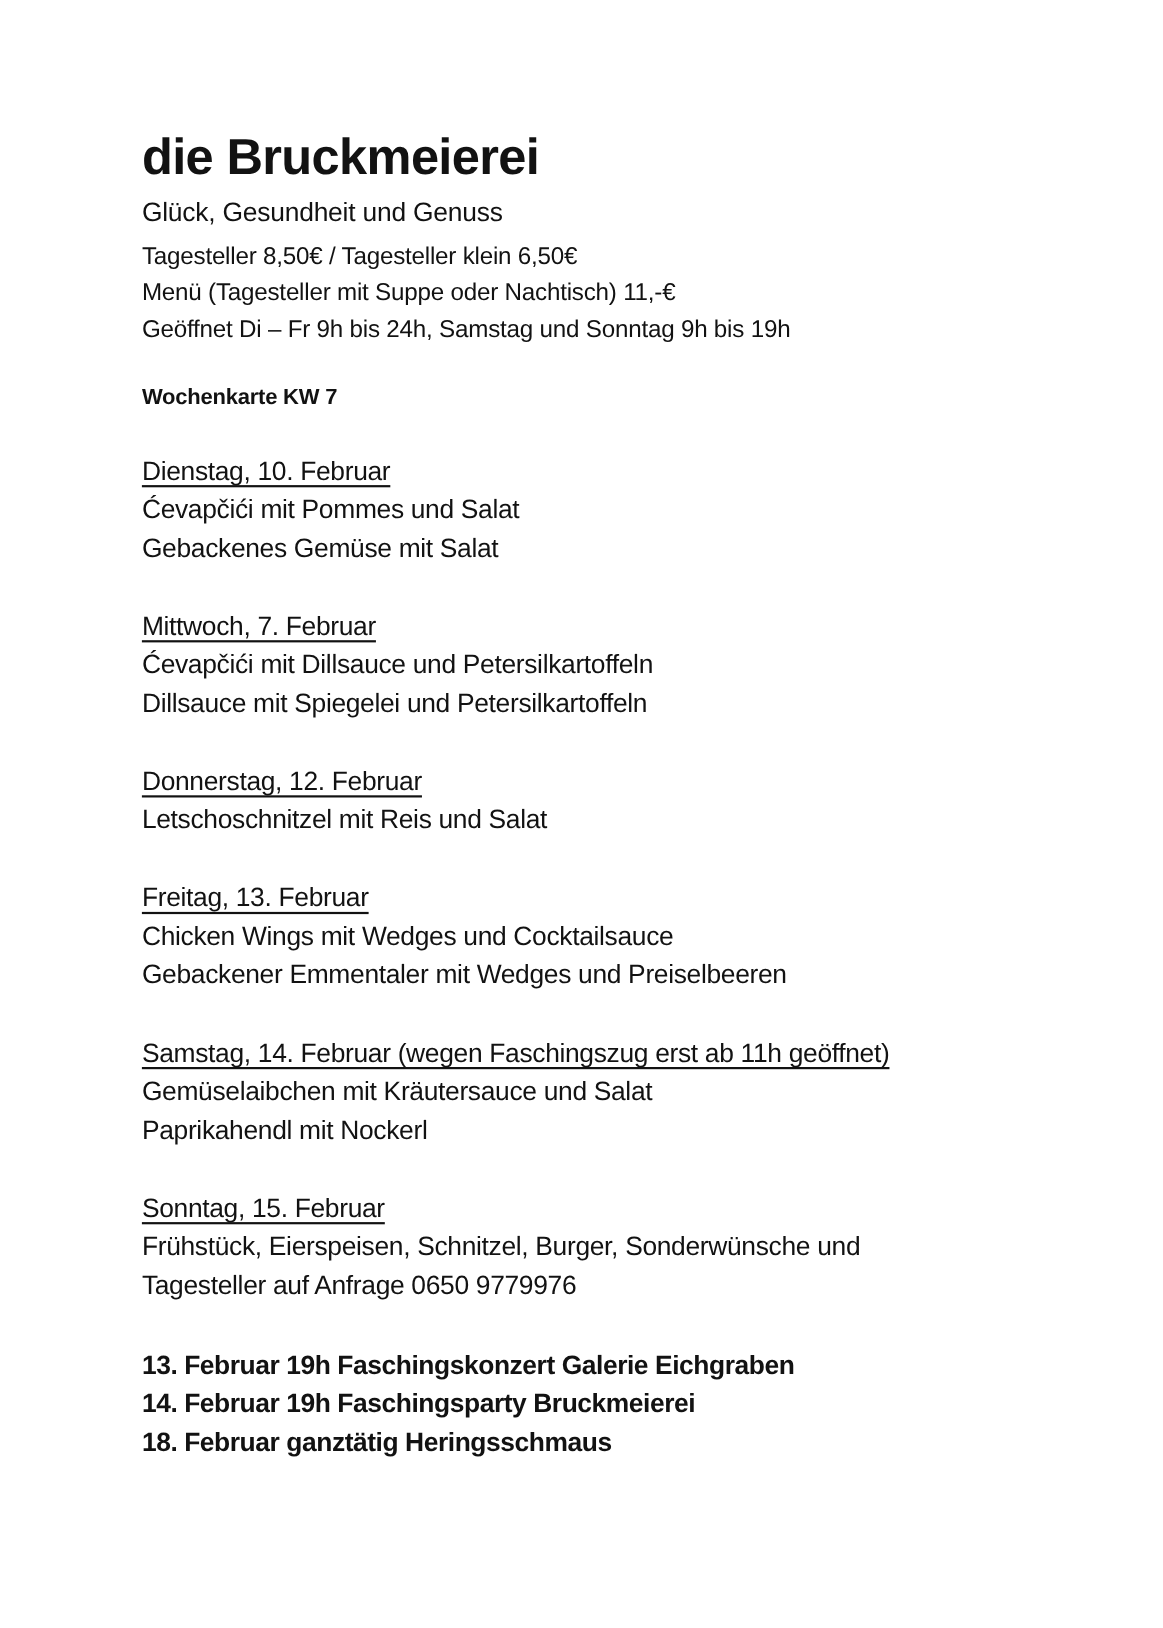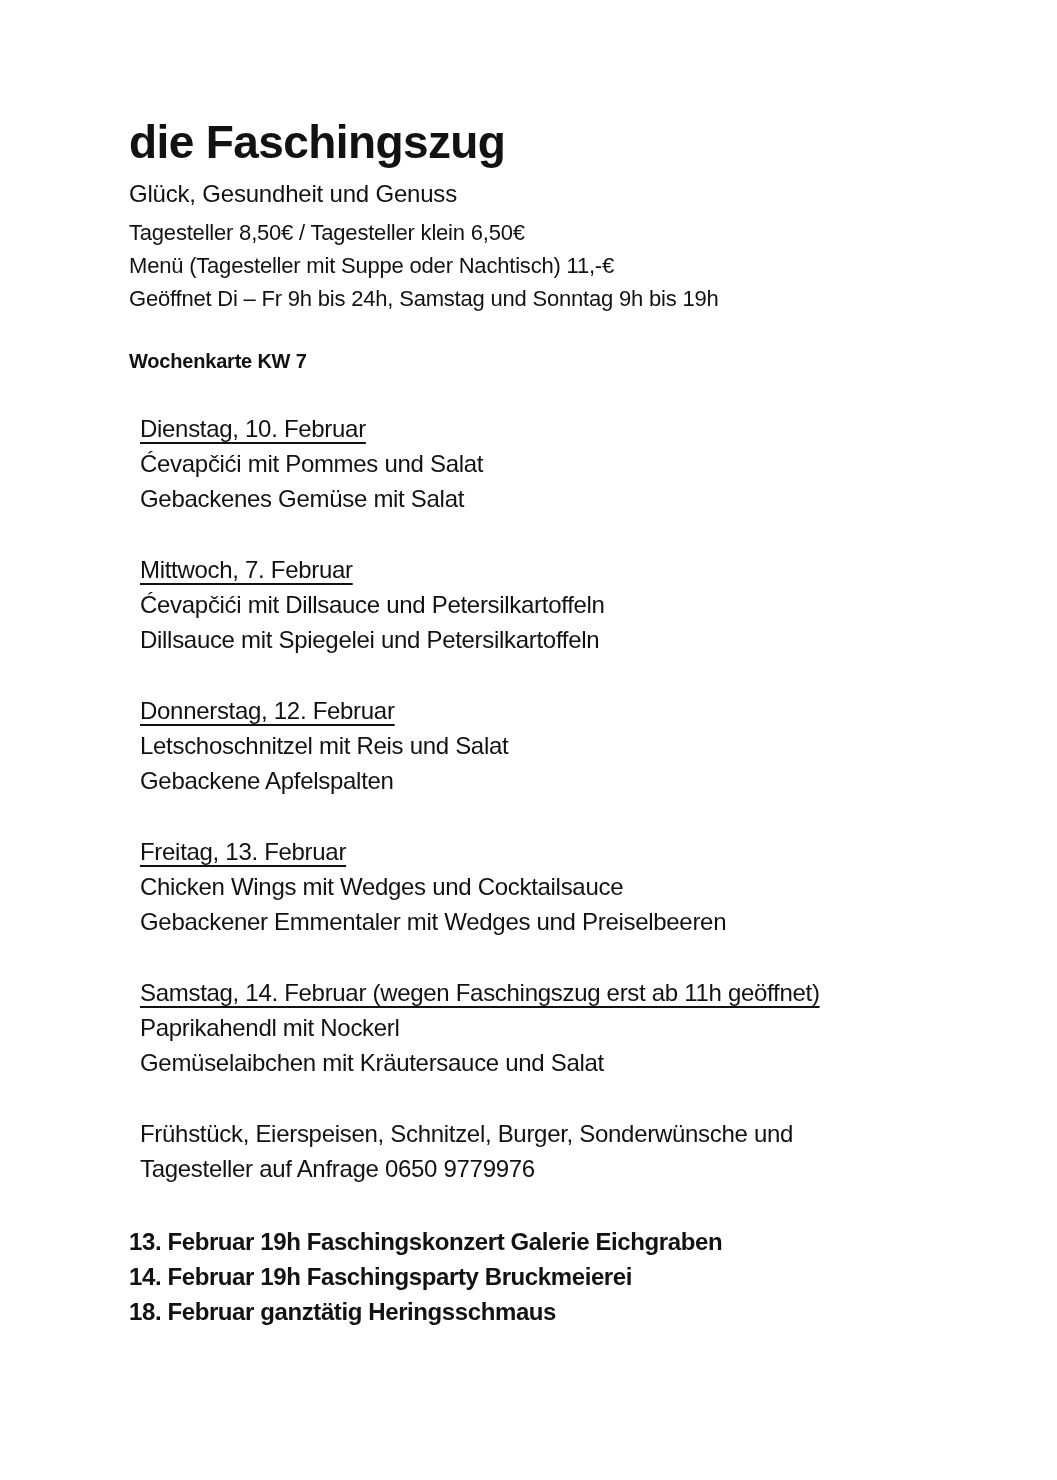--- a/index.html
+++ b/index.html
@@ -42,21 +42,20 @@
   }
   .week-heading {
     margin: 32px 0 0 0;
     font-size: 20px;
     line-height: 28px;
     font-weight: 700;
     letter-spacing: -0.2px;
   }
   .day {
     margin-top: 36px;
-    margin-left: 11px;
   }
   .day p {
     margin: 0;
     font-size: 24px;
     line-height: 35px;
     letter-spacing: -0.3px;
   }
   .day-header {
     text-decoration: underline;
     text-decoration-thickness: 1.5px;
@@ -71,21 +70,21 @@
     line-height: 35px;
     font-weight: 700;
     letter-spacing: -0.4px;
   }
 </style>
 </head>
 <body>
 
 <div class="page">
 
-  <h1 class="title">die Faschingszug</h1>
+  <h1 class="title">die Bruckmeierei</h1>
   <p class="subtitle">Glück, Gesundheit und Genuss</p>
 
   <div class="info-block">
     <p>Tagesteller 8,50€ / Tagesteller klein 6,50€</p>
     <p>Menü (Tagesteller mit Suppe oder Nachtisch) 11,-€</p>
     <p>Geöffnet Di – Fr 9h bis 24h, Samstag und Sonntag 9h bis 19h</p>
   </div>
 
   <p class="week-heading">Wochenkarte KW 7</p>
 
@@ -97,36 +96,36 @@
 
   <section class="day">
     <p class="day-header">Mittwoch, 7. Februar</p>
     <p class="menu-item">Ćevapčići mit Dillsauce und Petersilkartoffeln</p>
     <p class="menu-item">Dillsauce mit Spiegelei und Petersilkartoffeln</p>
   </section>
 
   <section class="day">
     <p class="day-header">Donnerstag, 12. Februar</p>
     <p class="menu-item">Letschoschnitzel mit Reis und Salat</p>
-    <p class="menu-item">Gebackene Apfelspalten</p>
   </section>
 
   <section class="day">
     <p class="day-header">Freitag, 13. Februar</p>
     <p class="menu-item">Chicken Wings mit Wedges und Cocktailsauce</p>
     <p class="menu-item">Gebackener Emmentaler mit Wedges und Preiselbeeren</p>
   </section>
 
   <section class="day">
     <p class="day-header">Samstag, 14. Februar (wegen Faschingszug erst ab 11h geöffnet)</p>
+    <p class="menu-item">Gemüselaibchen mit Kräutersauce und Salat</p>
     <p class="menu-item">Paprikahendl mit Nockerl</p>
-    <p class="menu-item">Gemüselaibchen mit Kräutersauce und Salat</p>
   </section>
 
   <section class="day">
+    <p class="day-header">Sonntag, 15. Februar</p>
     <p class="menu-item">Frühstück, Eierspeisen, Schnitzel, Burger, Sonderwünsche und</p>
     <p class="menu-item">Tagesteller auf Anfrage 0650 9779976</p>
   </section>
 
   <div class="announcements">
     <p>13. Februar 19h Faschingskonzert Galerie Eichgraben</p>
     <p>14. Februar 19h Faschingsparty Bruckmeierei</p>
     <p>18. Februar ganztätig Heringsschmaus</p>
   </div>
 

